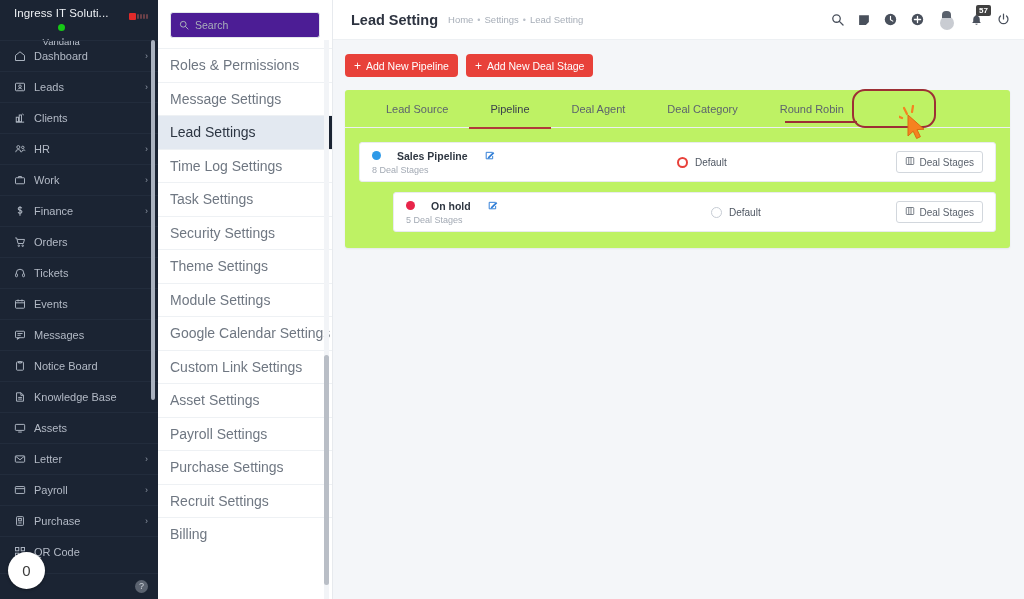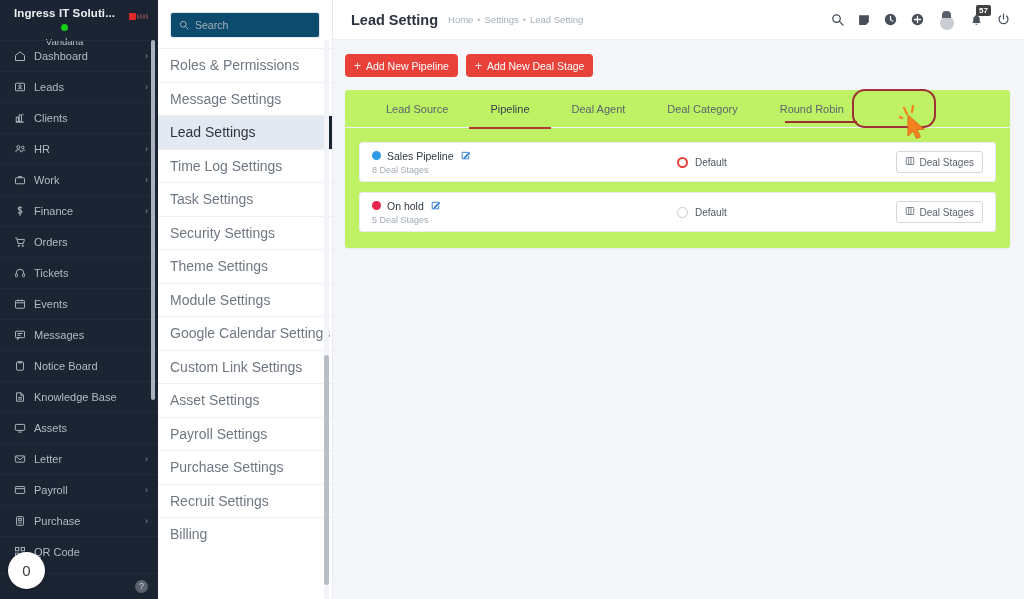--- a/index.html
+++ b/index.html
@@ -19,21 +19,21 @@
     position: relative;
     flex: 0 0 158px;
     overflow: hidden;
   }
   .sb-brand {
     height: 40px; padding: 5px 10px 0 14px;
     display: flex; align-items: flex-start; justify-content: space-between;
   }
   .sb-brand-txt { padding-top: 2px; }
   .sb-company {
-    font-size: 11.5px; font-weight: bold; color: #edf0f4;
+    font-size: 11.5px; font-weight: normal; color: #edf0f4;
     letter-spacing: .1px; line-height: 13px; white-space: nowrap;
   }
   .sb-user { display: flex; align-items: center; gap: 5px; margin-top: 4px; flex-direction: column; }
   .sb-dot { width: 7px; height: 7px; border-radius: 50%; background: #16c916; display: inline-block; }
   .sb-username { font-size: 9.5px; color: #b9c0cc; }
   .sb-logo { display: flex; align-items: center; gap: 1px; margin-top: 8px; }
   .sb-logo-sq { width: 7px; height: 7px; background: #e02a2a; border-radius: 1px; }
   .sb-logo-bars { display: flex; gap: 1px; }
   .sb-logo-bars i { display: block; width: 2px; height: 5px; background: #6a4048; border-radius: 1px; }
 
@@ -71,21 +71,21 @@
 
   
   .subnav {
     width: 175px; flex: 0 0 175px; height: 599px; background: #ffffff;
     border-right: 1px solid #e7eaee; position: relative; overflow: hidden;
   }
   .search-wrap { padding: 12px 12px 10px 12px; }
   .search-box {
     height: 26px; border: 1px solid #e3e7ec; border-radius: 3px;
     display: flex; align-items: center; gap: 6px; padding: 0 8px;
-    background: #0c4a6e;
+    background: #4c1d95;
   }
   .search-box input {
     border: 0; outline: 0; font-size: 10.5px; color: #8d95a1;
     font-family: "Liberation Sans", sans-serif; width: 100%; background: transparent;
   }
   .search-box input::placeholder { color: #a9b0ba; }
   .subnav-list { list-style: none; }
   .subnav-item {
     height: 33.5px; display: flex; align-items: center; padding: 0 10px 0 12px;
     font-size: 14px; color: #6f7782; border-top: 1px solid #eef1f4;
@@ -157,23 +157,23 @@
     content: ""; position: absolute; left: 0; right: 0; bottom: -1px; height: 2px;
     background: #b03a3a;
   }
 
   .rows { padding: 14px 14px 16px 14px; }
   .prow {
     border: 1px solid #e8ebef; border-radius: 3px; height: 40px;
     display: flex; align-items: center; padding: 0 12px; margin-bottom: 10px;
     background: #fff;
   }
-  .prow:last-child { margin-bottom: 0; }
+  .prow:last-child { margin-bottom: 0; margin-left: 34px; }
   .prow-left { width: 300px; }
-  .prow-title { display: flex; align-items: center; gap: 6px; font-size: 10.5px; color: #2f3742; }
+  .prow-title { display: flex; align-items: center; gap: 16px; font-size: 10.5px; color: #2f3742; font-weight: bold; }
   .cdot { width: 9px; height: 9px; border-radius: 50%; display: inline-block; }
   .edit-ico { color: #2f7dd6; display: inline-flex; }
   .prow-sub { font-size: 9px; color: #a3aab4; margin-top: 3px; margin-left: 0; }
   .prow-mid { flex: 1; display: flex; align-items: center; justify-content: flex-start; padding-left: 5px; }
   .radio-wrap { display: inline-flex; align-items: center; gap: 7px; font-size: 10px; color: #4e5662; }
   .radio {
     width: 11px; height: 11px; border-radius: 50%;
     border: 1.5px solid #c6ccd4; background: #fff; display: inline-block; position: relative;
   }
   .radio.on { border-color: #e8413a; border-width: 2.5px; }

